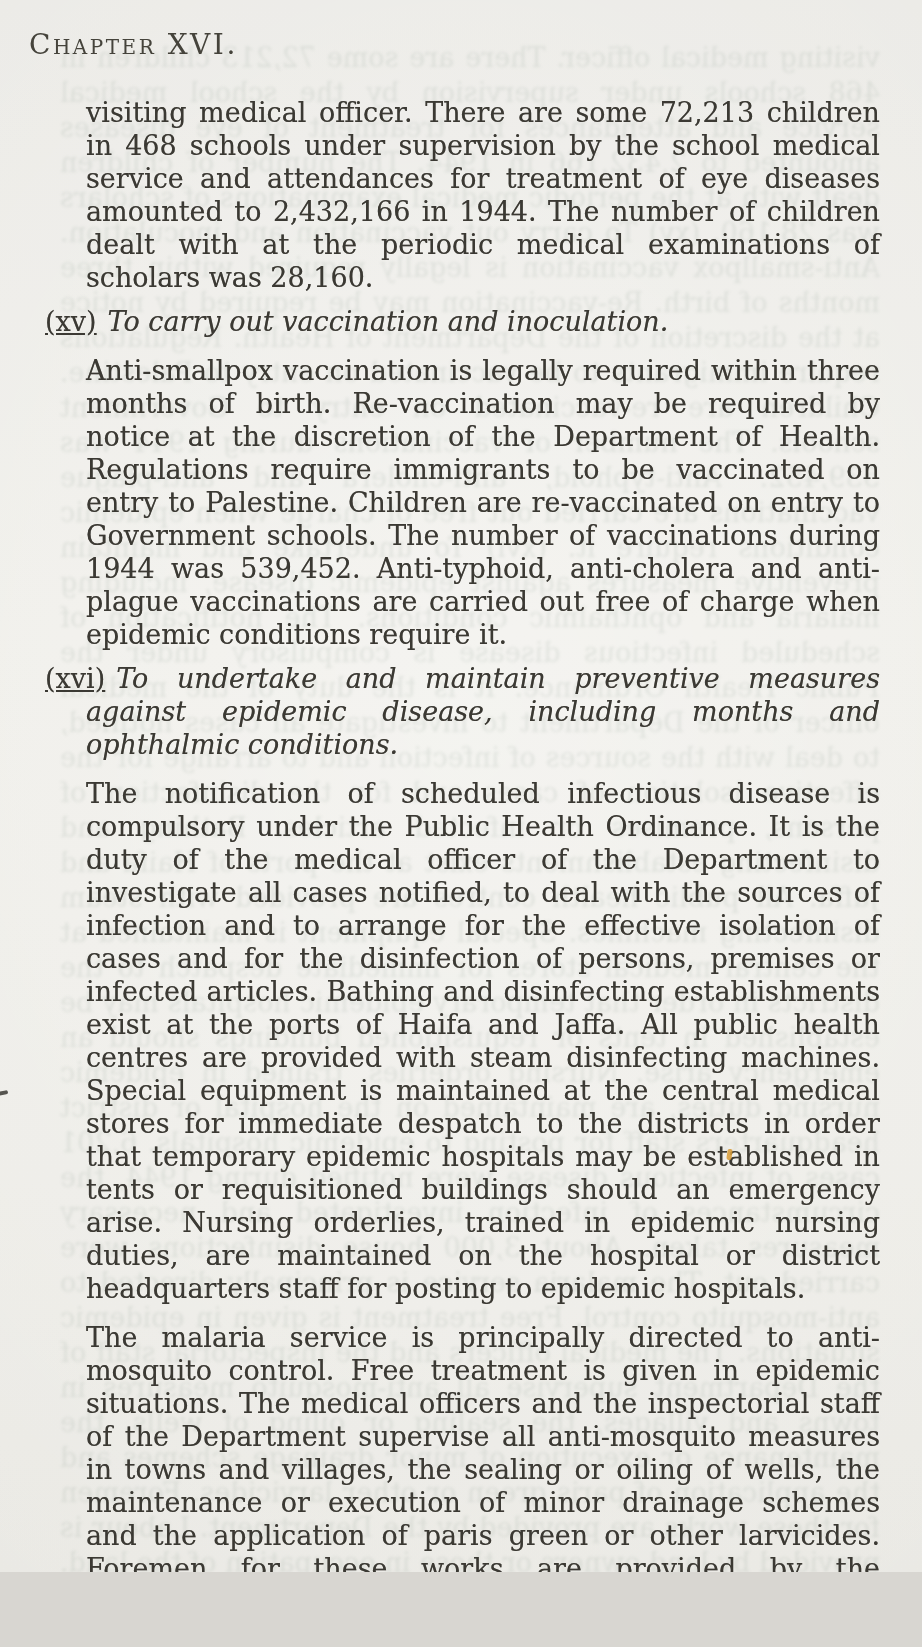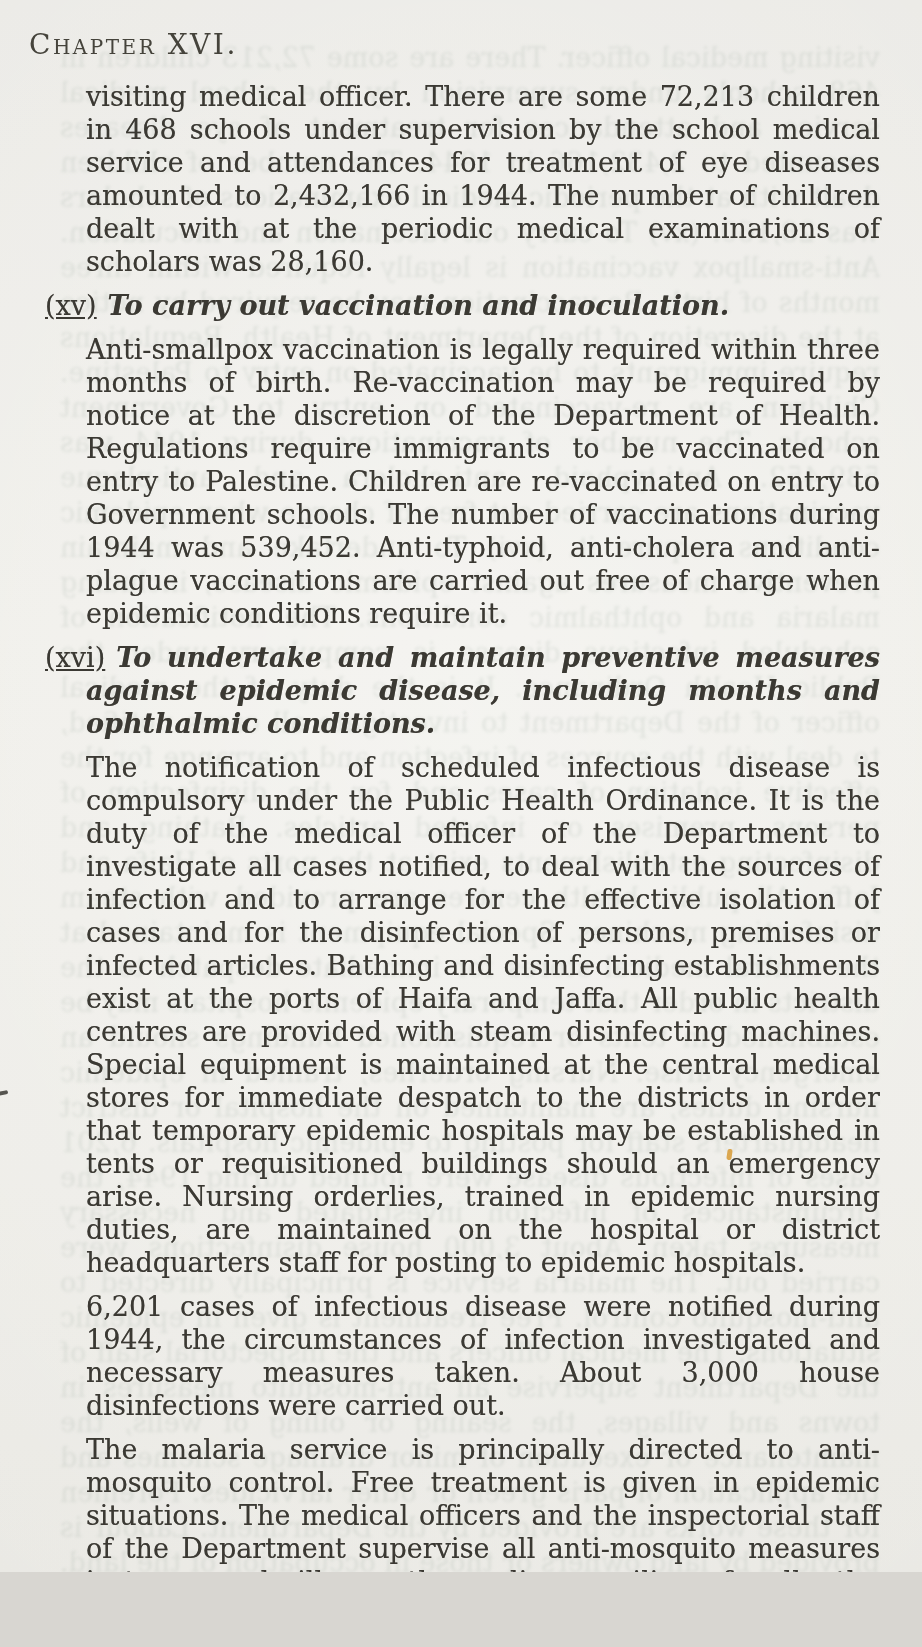--- a/index.html
+++ b/index.html
@@ -50,28 +50,28 @@
     position: absolute;
     left: 86px;
     top: 80px;
     width: 794px;
     font-size: 27px;
     line-height: 33px;
     text-align: justify;
     text-shadow: 0 0 0.6px rgba(59,57,51,0.55);
   }
 
-  .content p { margin: 0 0 11px 0; }
+  .content p { margin: 16px 0 11px 0; }
 
   .content p.heading {
     margin: 2px 0 11px 0;
     text-indent: -41px;   
   }
   .heading .section-label { font-style: normal; margin-right: 11px; text-decoration: underline; }
-  .heading .section-title { font-style: italic; font-weight: bold; }
+  .heading .section-title { font-style: italic; }
 
   .page-number {
     position: absolute;
     left: 455px;
     top: 1592px;
     width: 80px;
     text-align: center;
     font-size: 27px;
     color: #3f3d37;
   }
@@ -107,21 +107,20 @@
   <div class="ghost" id="ghost" aria-hidden="true">visiting medical officer.  There are some 72,213 children in 468 schools under supervision by the school medical service and attendances for treatment of eye diseases amounted to 2,432,166 in 1944.  The number of children dealt with at the periodic medical examinations of scholars was 28,160.  (xv) To carry out vaccination and inoculation.  Anti-smallpox vaccination is legally required within three months of birth.  Re-vaccination may be required by notice at the discretion of the Department of Health.  Regulations require immigrants to be vaccinated on entry to Palestine. Children are re-vaccinated on entry to Government schools. The number of vaccinations during 1944 was 539,452.  Anti-typhoid, anti-cholera and anti-plague vaccinations are carried out free of charge when epidemic conditions require it.  (xvi) To undertake and maintain preventive measures against epidemic disease, including malaria and ophthalmic conditions.  The notification of scheduled infectious disease is compulsory under the Public Health Ordinance.  It is the duty of the medical officer of the Department to investigate all cases notified, to deal with the sources of infection and to arrange for the effective isolation of cases and for the disinfection of persons, premises or infected articles.  Bathing and disinfecting establishments exist at the ports of Haifa and Jaffa.  All public health centres are provided with steam disinfecting machines.  Special equipment is maintained at the central medical stores for immediate despatch to the districts in order that temporary epidemic hospitals may be established in tents or requisitioned buildings should an emergency arise.  Nursing orderlies, trained in epidemic nursing duties, are maintained on the hospital or district headquarters staff for posting to epidemic hospitals.  6,201 cases of infectious disease were notified during 1944, the circumstances of infection investigated and necessary measures taken.  About 3,000 house disinfections were carried out.  The malaria service is principally directed to anti-mosquito control.  Free treatment is given in epidemic situations.  The medical officers and the inspectorial staff of the Department supervise all anti-mosquito measures in towns and villages, the sealing or oiling of wells, the maintenance or execution of minor drainage schemes and the application of paris green or other larvicides.  Foremen for these  works  are  provided by the Department.  Labour is provided by land owners or those in occupation of the land.  Major schemes of drainage</div>
 
   <div class="chapter-header">Chapter XVI.</div>
 
   <div class="content" id="content">
       <p class="para">visiting medical officer.  There are some 72,213 children in 468 schools under supervision by the school medical service and attendances for treatment of eye diseases amounted to 2,432,166 in 1944.  The number of children dealt with at the periodic medical examinations of scholars was 28,160.</p>
       <p class="heading"><span class="section-label">(xv)</span><span class="section-title">To carry out vaccination and inoculation.</span></p>
       <p class="para">Anti-smallpox vaccination is legally required within three months of birth.  Re-vaccination may be required by notice at the discretion of the Department of Health.  Regulations require immigrants to be vaccinated on entry to Palestine. Children are re-vaccinated on entry to Government schools. The number of vaccinations during 1944 was 539,452.  Anti-typhoid, anti-cholera and anti-plague vaccinations are carried out free of charge when epidemic conditions require it.</p>
       <p class="heading"><span class="section-label">(xvi)</span><span class="section-title">To undertake and maintain preventive measures against epidemic disease, including months and ophthalmic conditions.</span></p>
       <p class="para">The notification of scheduled infectious disease is compulsory under the Public Health Ordinance.  It is the duty of the medical officer of the Department to investigate all cases notified, to deal with the sources of infection and to arrange for the effective isolation of cases and for the disinfection of persons, premises or infected articles.  Bathing and disinfecting establishments exist at the ports of Haifa and Jaffa.  All public health centres are provided with steam disinfecting machines.  Special equipment is maintained at the central medical stores for immediate despatch to the districts in order that temporary epidemic hospitals may be established in tents or requisitioned buildings should an emergency arise.  Nursing orderlies, trained in epidemic nursing duties, are maintained on the hospital or district headquarters staff for posting to epidemic hospitals.</p>
-      <p class="para">6,201 cases of infectious disease were notified during 1944, the circumstances of infection investigated and necessary measures taken.  About 3,000 house disinfections were carried out.</p>
       <p class="para">The malaria service is principally directed to anti-mosquito control.  Free treatment is given in epidemic situations.  The medical officers and the inspectorial staff of the Department supervise all anti-mosquito measures in towns and villages, the sealing or oiling of wells, the maintenance or execution of minor drainage schemes and the application of paris green or other larvicides.  Foremen for these  works  are  provided by the Department.  Labour is provided by land owners or those in occupation of the land.  Major schemes of drainage</p>
     </div>
 
   <div class="page-number">624</div>
 
   <div class="artifact-edge-mark"></div>
 
   <div class="artifact-ink-speck"></div>
 </div>
 

